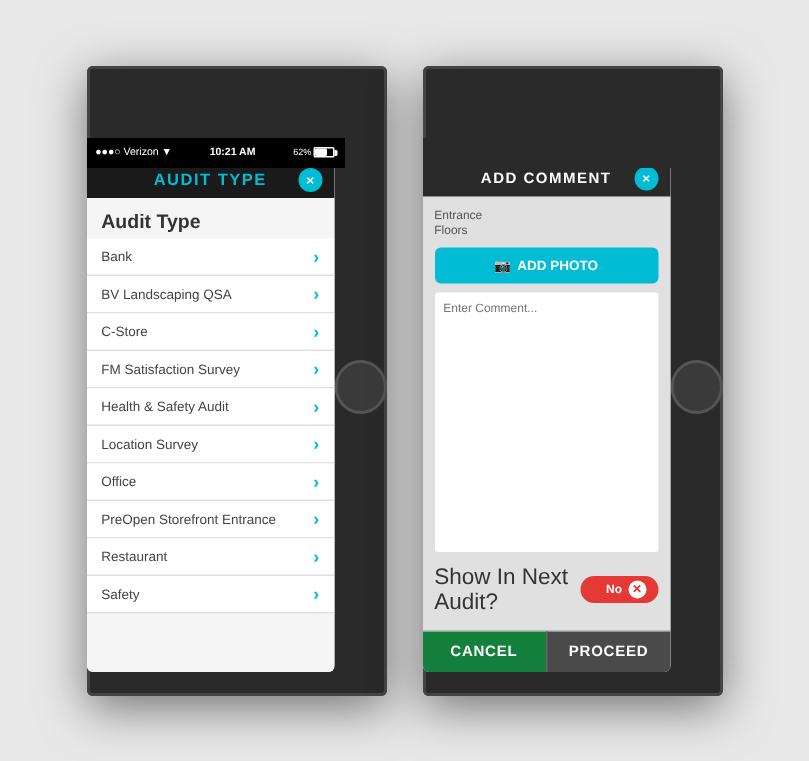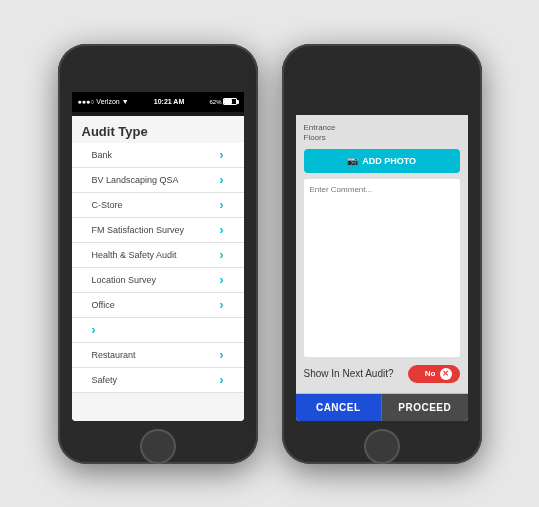--- a/index.html
+++ b/index.html
@@ -17,25 +17,25 @@
       gap: 24px;
       align-items: center;
       justify-content: center;
     }
 
     
     .phone {
       width: 200px;
       height: 420px;
       background: #2a2a2a;
-      border-radius: 28px;
+      border-radius: 4px;
       position: relative;
       box-shadow: 0 8px 32px rgba(0,0,0,0.5), inset 0 0 0 2px #444;
       display: flex;
-      flex-direction: column;
+      flex-direction: row;
       align-items: center;
     }
     .phone-screen {
       width: 172px;
       height: 340px;
       background: #fff;
       margin-top: 48px;
       border-radius: 4px;
       overflow: hidden;
       position: relative;
@@ -139,21 +139,21 @@
     .screen1-section-title {
       font-size: 13px;
       font-weight: bold;
       color: #333;
       padding: 8px 10px 4px;
     }
     .screen1-item {
       display: flex;
       align-items: center;
       justify-content: space-between;
-      padding: 5px 20px;
+      padding: 5px 10px;
       border-bottom: 1px solid #e0e0e0;
       background: #fff;
     }
     .screen1-item-label {
       font-size: 9px;
       color: #444;
     }
     .screen1-item-arrow {
       color: #00bcd4;
       font-size: 12px;
@@ -228,21 +228,21 @@
       resize: none;
       font-family: inherit;
     }
     .screen2-show-next {
       display: flex;
       align-items: center;
       justify-content: space-between;
       padding: 2px 0;
     }
     .screen2-show-next-label {
-      font-size: 10px;
+      font-size: 15px;
       color: #333;
     }
     .screen2-toggle {
       background: #e53935;
       border-radius: 12px;
       padding: 3px 8px 3px 17px;
       display: flex;
       align-items: center;
       gap: 4px;
       color: #fff;
@@ -265,21 +265,21 @@
       display: flex;
       border-top: 1px solid #bbb;
     }
     .screen2-footer-btn {
       flex: 1;
       padding: 8px 4px;
       text-align: center;
       font-size: 10px;
       font-weight: bold;
       letter-spacing: 0.5px;
-      background: #1d4ed8;
+      background: #15803d;
       color: #fff;
       border: none;
       cursor: pointer;
     }
     .screen2-footer-btn.proceed {
       background: #4a4a4a;
       border-left: 1px solid #666;
     }
 
     .screen-body {
@@ -337,20 +337,21 @@
             </div>
             <div class="screen1-item">
               <span class="screen1-item-label">Location Survey</span>
               <span class="screen1-item-arrow">›</span>
             </div>
             <div class="screen1-item">
               <span class="screen1-item-label">Office</span>
               <span class="screen1-item-arrow">›</span>
             </div>
             <div class="screen1-item">
+              <span class="screen1-item-label">PreOpen Storefront Entrance</span>
               <span class="screen1-item-arrow">›</span>
             </div>
             <div class="screen1-item">
               <span class="screen1-item-label">Restaurant</span>
               <span class="screen1-item-arrow">›</span>
             </div>
             <div class="screen1-item">
               <span class="screen1-item-label">Safety</span>
               <span class="screen1-item-arrow">›</span>
             </div>

